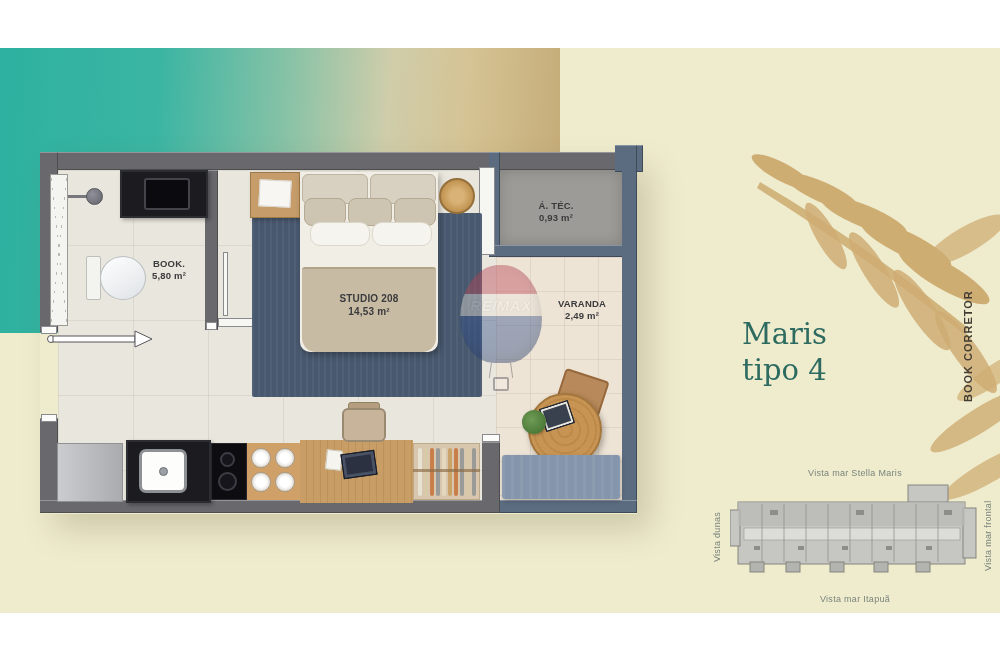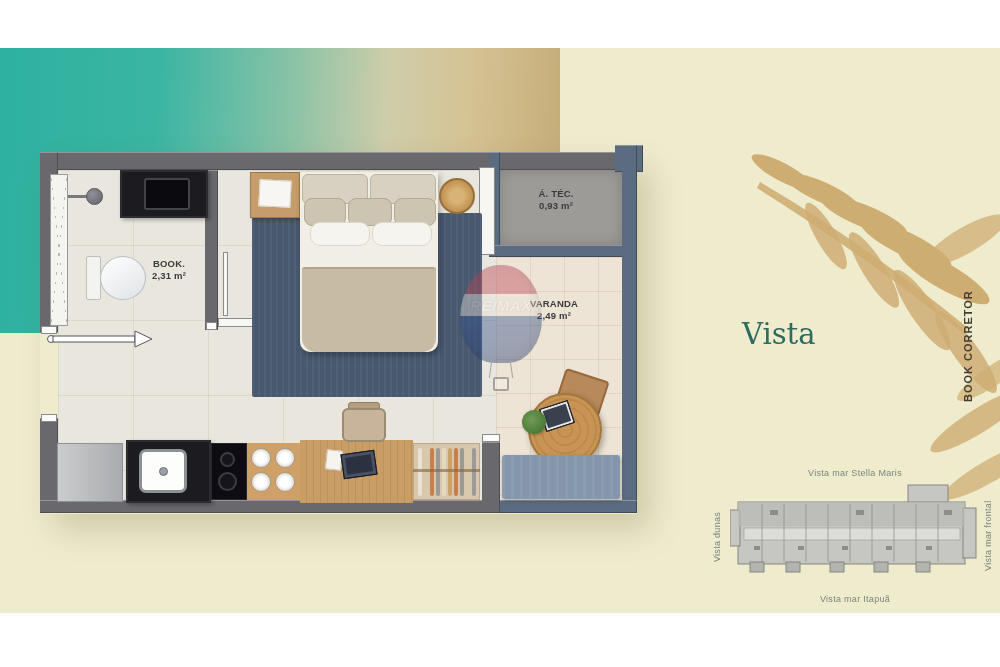--- a/index.html
+++ b/index.html
@@ -158,45 +158,49 @@
     <div class="abs shower"></div>
     <div class="abs granite" style="left:80px;top:18px;width:88px;height:48px">
       <div class="abs sink-bath"></div>
     </div>
     <div class="abs knob-stem"></div>
     <div class="abs knob"></div>
     <div class="abs toilet-tank"></div>
     <div class="abs toilet-bowl"></div>
     <div class="abs room-label" style="left:84px;top:106px;width:90px">
       <span>BOOK.</span><br>
-      <span>2,31 m²</span>
+      <span>5,80 m²</span>
     </div>
 
     <div class="abs rug"></div>
     <div class="abs nightstand">
       <div class="abs towel"></div>
     </div>
     <div class="abs bed">
       <div class="pil" style="left:2px;top:2px;width:66px;height:30px"></div>
       <div class="pil" style="left:70px;top:2px;width:66px;height:30px"></div>
       <div class="pil2" style="left:4px;top:26px;width:42px;height:28px"></div>
       <div class="pil2" style="left:48px;top:26px;width:44px;height:28px"></div>
       <div class="pil2" style="left:94px;top:26px;width:42px;height:28px"></div>
       <div class="pilw" style="left:10px;top:50px;width:60px;height:24px"></div>
       <div class="pilw" style="left:72px;top:50px;width:60px;height:24px"></div>
       <div class="blanket"></div>
+      <div class="abs room-label" style="left:0;top:120px;width:138px;font-size:10px">
+        <span>STUDIO 208</span><br>
+        <span>14,53 m²</span>
+      </div>
     </div>
     <div class="abs tray"></div>
 
-    <div class="abs room-label" style="left:466px;top:36px;width:100px">
+    <div class="abs room-label" style="left:466px;top:48px;width:100px">
       <span>Á. TÉC.</span><br>
       <span>0,93 m²</span>
     </div>
 
-    <div class="abs room-label" style="left:464px;top:146px;width:100px">
+    <div class="abs room-label" style="left:492px;top:146px;width:100px">
       <span>VARANDA</span><br>
       <span>2,49 m²</span>
     </div>
     <div class="abs chair-var"></div>
     <div class="abs table"></div>
     <div class="abs book"></div>
     <div class="abs plant"></div>
     <div class="abs bench"></div>
 
     <div class="abs fridge"></div>
@@ -237,21 +241,22 @@
     <div class="abs balloon-wrap">
       <div class="abs balloon"></div>
       <div class="abs balloon-text">RE/MAX</div>
       <div class="abs string-l"></div>
       <div class="abs string-r"></div>
       <div class="abs basket"></div>
     </div>
   </div>
 
   <div class="abs title">
-    <div>Vista</div>
+    <div>Maris</div>
+    <div>tipo 4</div>
   </div>
 
   <div class="abs book-label">BOOK CORRETOR</div>
 
   <div class="abs keyplan">
     <div class="kp-label kp-top">Vista mar Stella Maris</div>
     <div class="kp-label kp-bottom">Vista mar Itapuã</div>
     <div class="kp-label kp-left">Vista dunas</div>
     <div class="kp-label kp-right">Vista mar frontal</div>
     <svg class="abs" style="left:25px;top:22px;width:250px;height:106px" viewBox="0 0 250 106">

